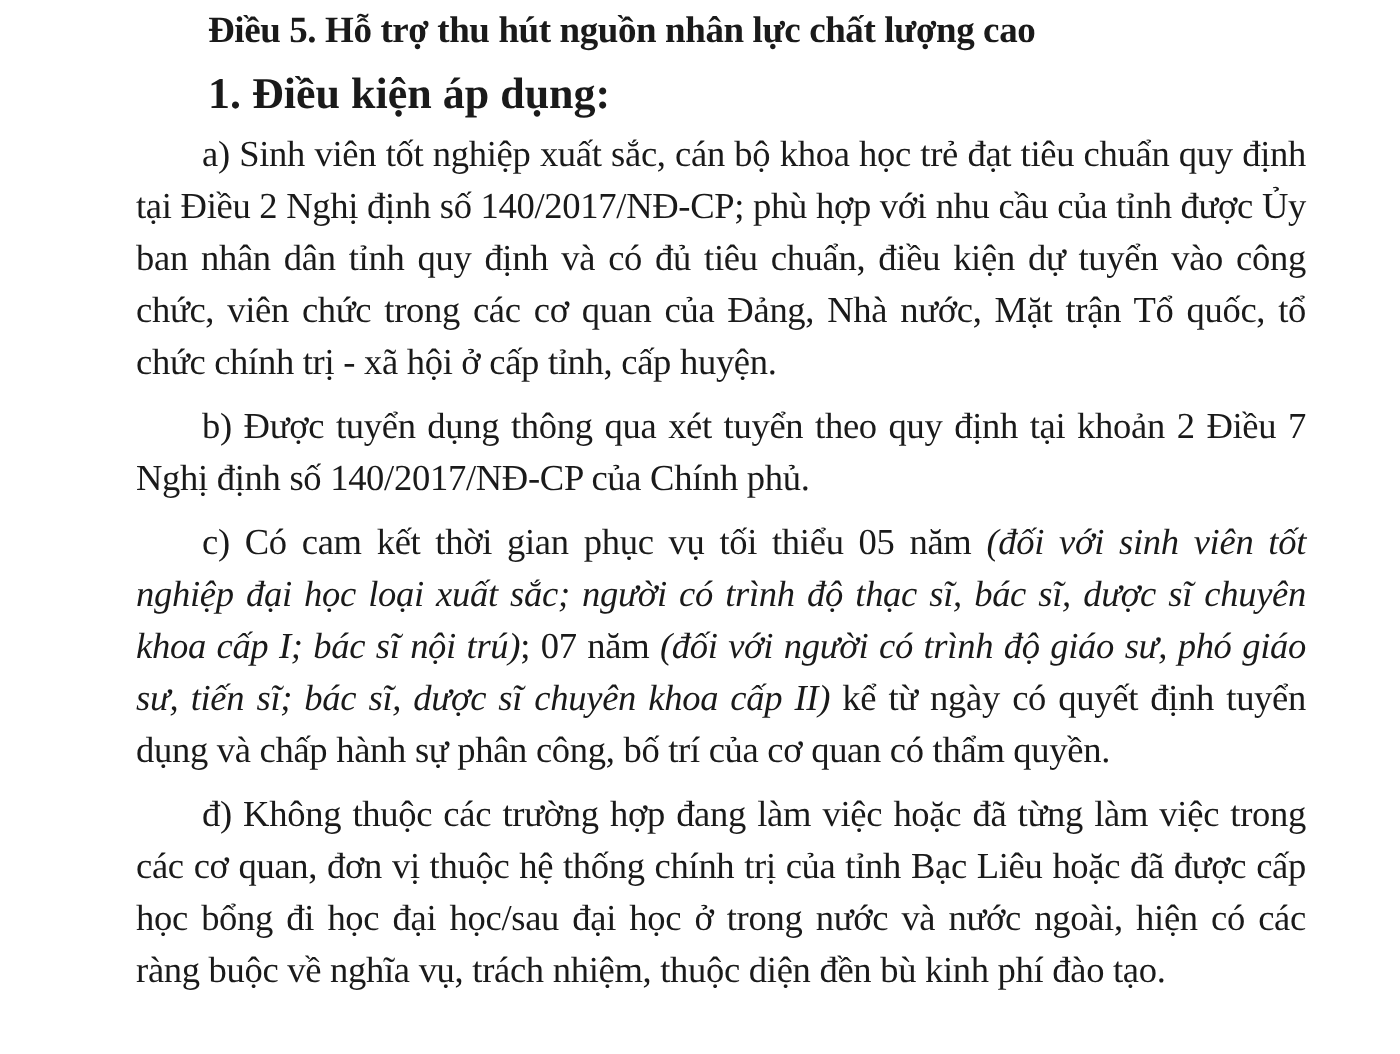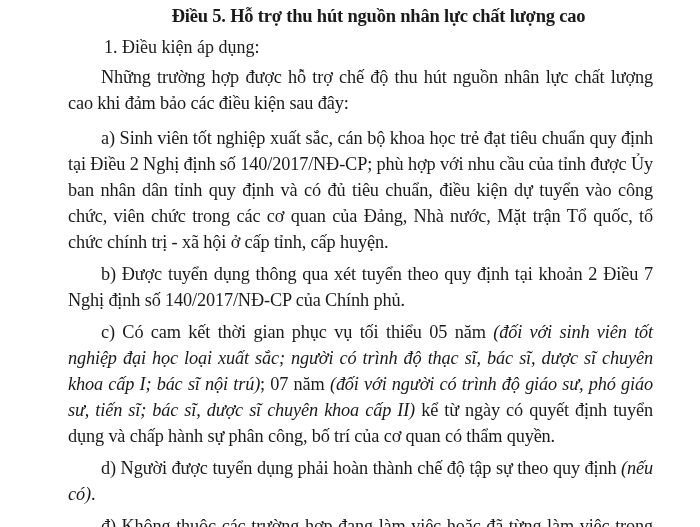--- a/index.html
+++ b/index.html
@@ -20,25 +20,24 @@
     left: 68px;
     top: 3px;
     width: 585px;
   }
   .article-title {
     font-weight: bold;
     font-size: 18.5px;
     line-height: 26px;
     margin: 0 0 5px 36px;
     letter-spacing: -0.2px;
-    text-align: center;
   }
   .section-title {
-    font-weight: normal;
-    font-size: 18px;
+    font-weight: bold;
+    font-size: 22px;
     line-height: 26px;
     margin: 0 0 4px 36px;
   }
   p.para {
     font-size: 18.3px;
     line-height: 26px;
     margin: 0 0 6px 0;
     text-indent: 33px;
     text-align: justify;
     letter-spacing: -0.15px;
@@ -50,24 +49,22 @@
     margin-bottom: 9px;
   }
 </style>
 </head>
 <body>
 
 <div class="page">
   <div class="article-title">Điều 5. Hỗ trợ thu hút nguồn nhân lực chất lượng cao</div>
   <div class="section-title">1. Điều kiện áp dụng:</div>
 
-  <p class="para intro">Những trường hợp được hỗ trợ chế độ thu hút nguồn nhân lực chất lượng cao khi đảm bảo các điều kiện sau đây:</p>
 
   <p class="para">a) Sinh viên tốt nghiệp xuất sắc, cán bộ khoa học trẻ đạt tiêu chuẩn quy định tại Điều 2 Nghị định số 140/2017/NĐ-CP; phù hợp với nhu cầu của tỉnh được Ủy ban nhân dân tỉnh quy định và có đủ tiêu chuẩn, điều kiện dự tuyển vào công chức, viên chức trong các cơ quan của Đảng, Nhà nước, Mặt trận Tổ quốc, tổ chức chính trị - xã hội ở cấp tỉnh, cấp huyện.</p>
 
   <p class="para">b) Được tuyển dụng thông qua xét tuyển theo quy định tại khoản 2 Điều 7 Nghị định số 140/2017/NĐ-CP của Chính phủ.</p>
 
   <p class="para"><span>c) Có cam kết thời gian phục vụ tối thiểu 05 năm </span><span class="em">(đối với sinh viên tốt nghiệp đại học loại xuất sắc; người có trình độ thạc sĩ, bác sĩ, dược sĩ chuyên khoa cấp I; bác sĩ nội trú)</span><span>; 07 năm </span><span class="em">(đối với người có trình độ giáo sư, phó giáo sư, tiến sĩ; bác sĩ, dược sĩ chuyên khoa cấp II)</span><span> kể từ ngày có quyết định tuyển dụng và chấp hành sự phân công, bố trí của cơ quan có thẩm quyền.</span></p>
 
-  <p class="para"><span>d) Người được tuyển dụng phải hoàn thành chế độ tập sự theo quy định </span><span class="em">(nếu có)</span><span>.</span></p>
 
   <p class="para">đ) Không thuộc các trường hợp đang làm việc hoặc đã từng làm việc trong các cơ quan, đơn vị thuộc hệ thống chính trị của tỉnh Bạc Liêu hoặc đã được cấp học bổng đi học đại học/sau đại học ở trong nước và nước ngoài, hiện có các ràng buộc về nghĩa vụ, trách nhiệm, thuộc diện đền bù kinh phí đào tạo.</p>
 </div>
 
 </body></html>

